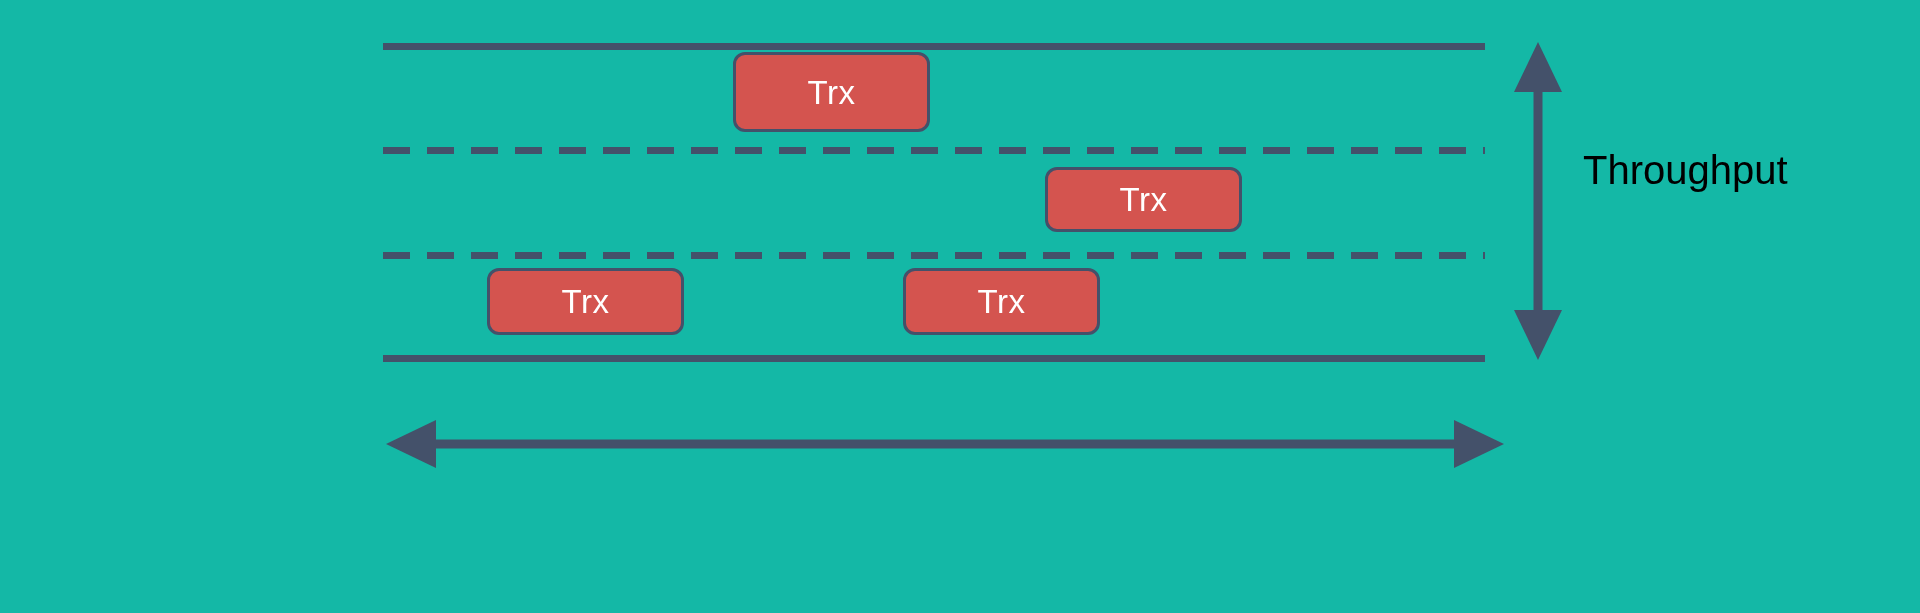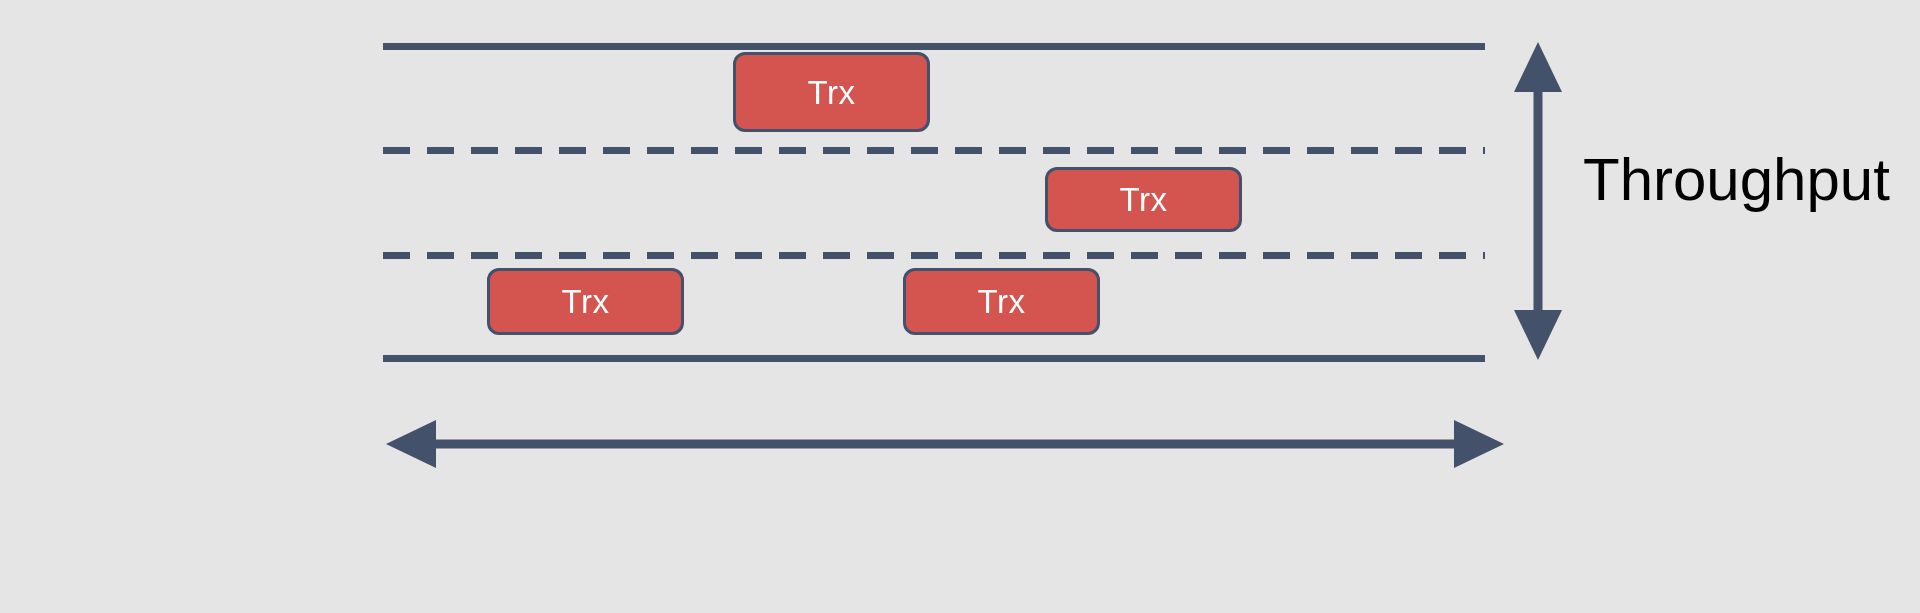--- a/index.html
+++ b/index.html
@@ -7,21 +7,21 @@
     padding: 0;
     background: #ffffff;
   }
   body {
     font-family: "Liberation Sans", sans-serif;
   }
   #canvas {
     position: relative;
     width: 1920px;
     height: 613px;
-    background: #e5e5e5;
+    background: #14b8a6;
     overflow: hidden;
   }
   .lane-line {
     position: absolute;
     left: 383px;
     width: 1102px;
     height: 7px;
   }
   .lane-line.solid {
     background: #44516A;
@@ -51,21 +51,21 @@
   .v-arrow {
     position: absolute;
   }
   .h-arrow {
     position: absolute;
   }
   .axis-label {
     position: absolute;
     color: #000000;
     font-family: "Liberation Sans", sans-serif;
-    font-size: 60px;
+    font-size: 40px;
     line-height: 1;
     white-space: nowrap;
   }
   #throughput-label {
     left: 1583px;
     top: 150px;
   }
   #finality-label {
     left: 740px;
     top: 504px;

